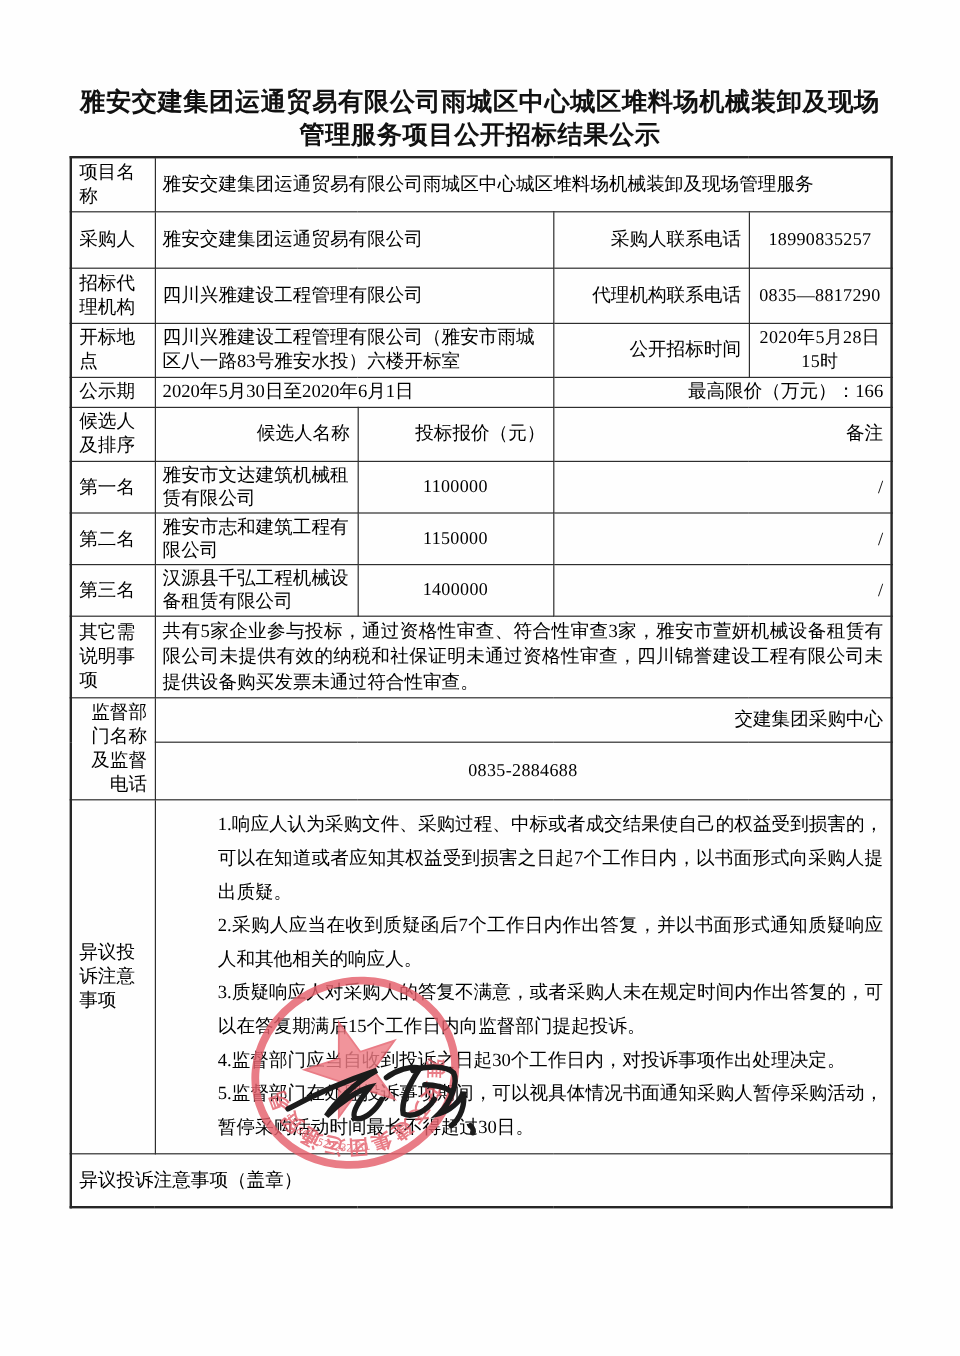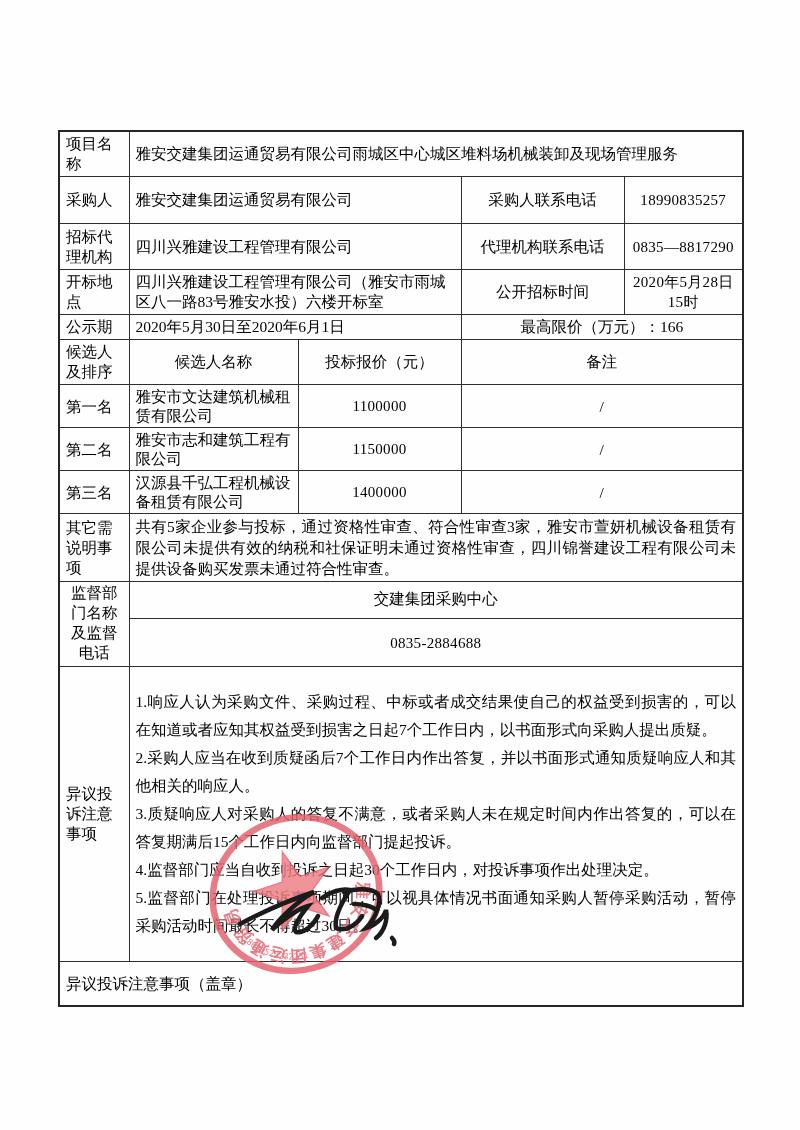--- a/index.html
+++ b/index.html
@@ -24,52 +24,56 @@
   }
   table.main td{
     border:1.8px solid #2e2e2e;
     padding:2px 6px;
     vertical-align:middle;
     line-height:20px;
     overflow:hidden;
   }
   table.main{border:2.5px solid #262626;}
   td.lab{text-align:left;}
-  td.cen{text-align:center;}
+  td.cen{text-align:right;}
   td.num{text-align:center;font-size:15px;letter-spacing:0.3px;}
   tr.r-project td{height:33px;}
   tr.r-purchaser td{height:42px;}
   tr.r-agency td{height:41px;}
   tr.r-open td{height:36px;}
   tr.r-publicity td{height:19px;margin-top:16px;}
   tr.r-candhead td{height:33px;}
   tr.r-rank td{height:34px;line-height:19px;}
   tr.r-other td{height:58px;}
   tr.r-sup1 td{height:28px;font-family:Liberation Mono, monospace;}
   tr.r-sup2 td{height:37px;margin-left:26px;}
   tr.r-objection td{height:290px;}
   tr.r-sign td{height:39px;}
   td.objection-text{vertical-align:middle;}
-  .obj-item{line-height:28px;text-align:justify;}
+  .obj-item{line-height:28px;text-align:justify;margin-left:46px;}
   .other-text{line-height:21px;text-align:justify;}
   
   .seal{
     position:absolute;left:206px;top:812px;width:180px;height:164px;
     pointer-events:none;
   }
   .handsign{
     position:absolute;left:226px;top:858px;width:200px;height:100px;
     pointer-events:none;
   }
 </style>
 </head>
 <body>
 
 <div class="page">
 
+  <div class="doc-title">
+    <div>雅安交建集团运通贸易有限公司雨城区中心城区堆料场机械装卸及现场</div>
+    <div>管理服务项目公开招标结果公示</div>
+  </div>
 
   <table class="main">
     <colgroup>
       <col style="width:70px">
         <col style="width:169px">
         <col style="width:163px">
       <col style="width:163px">
         <col style="width:119px">
     </colgroup>
     <tbody>

